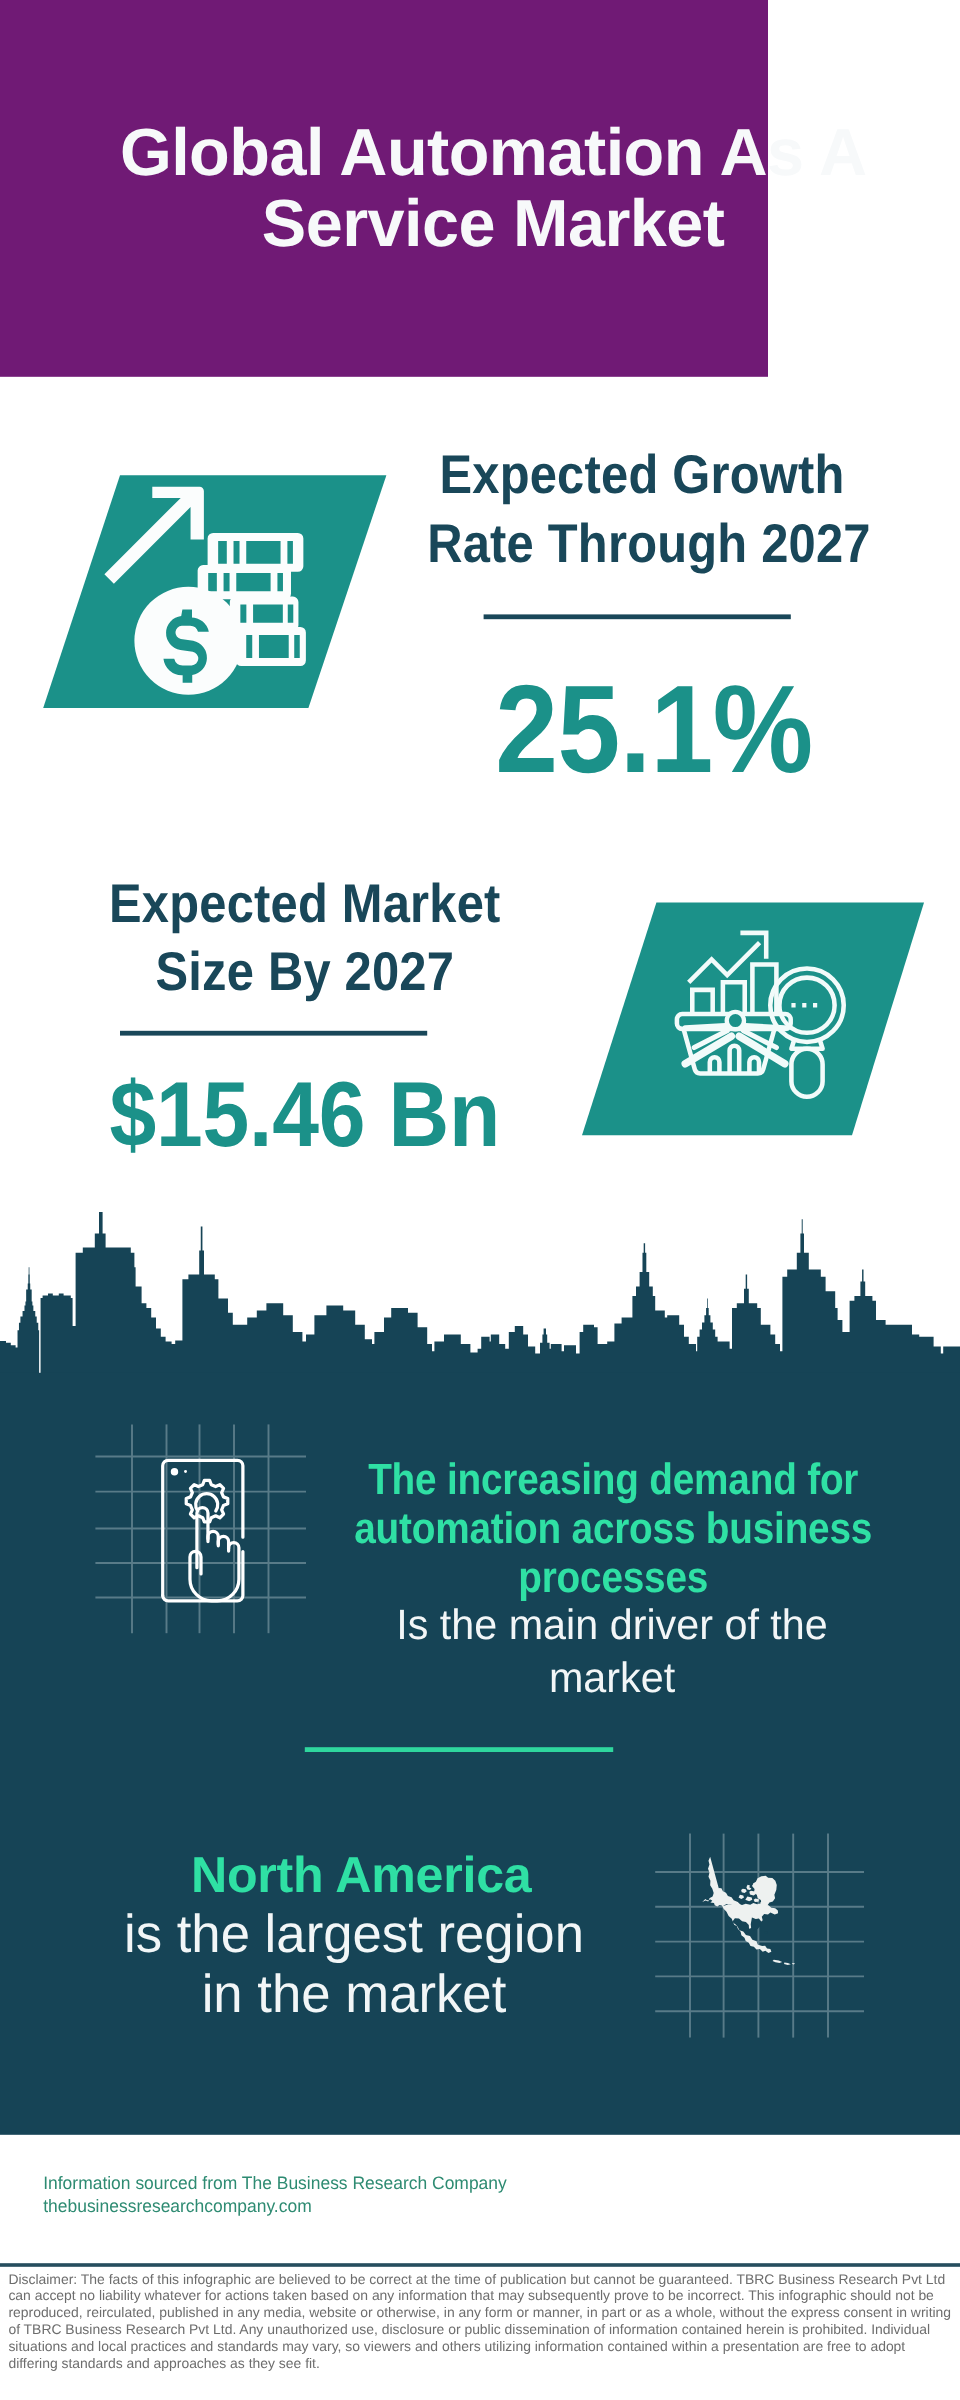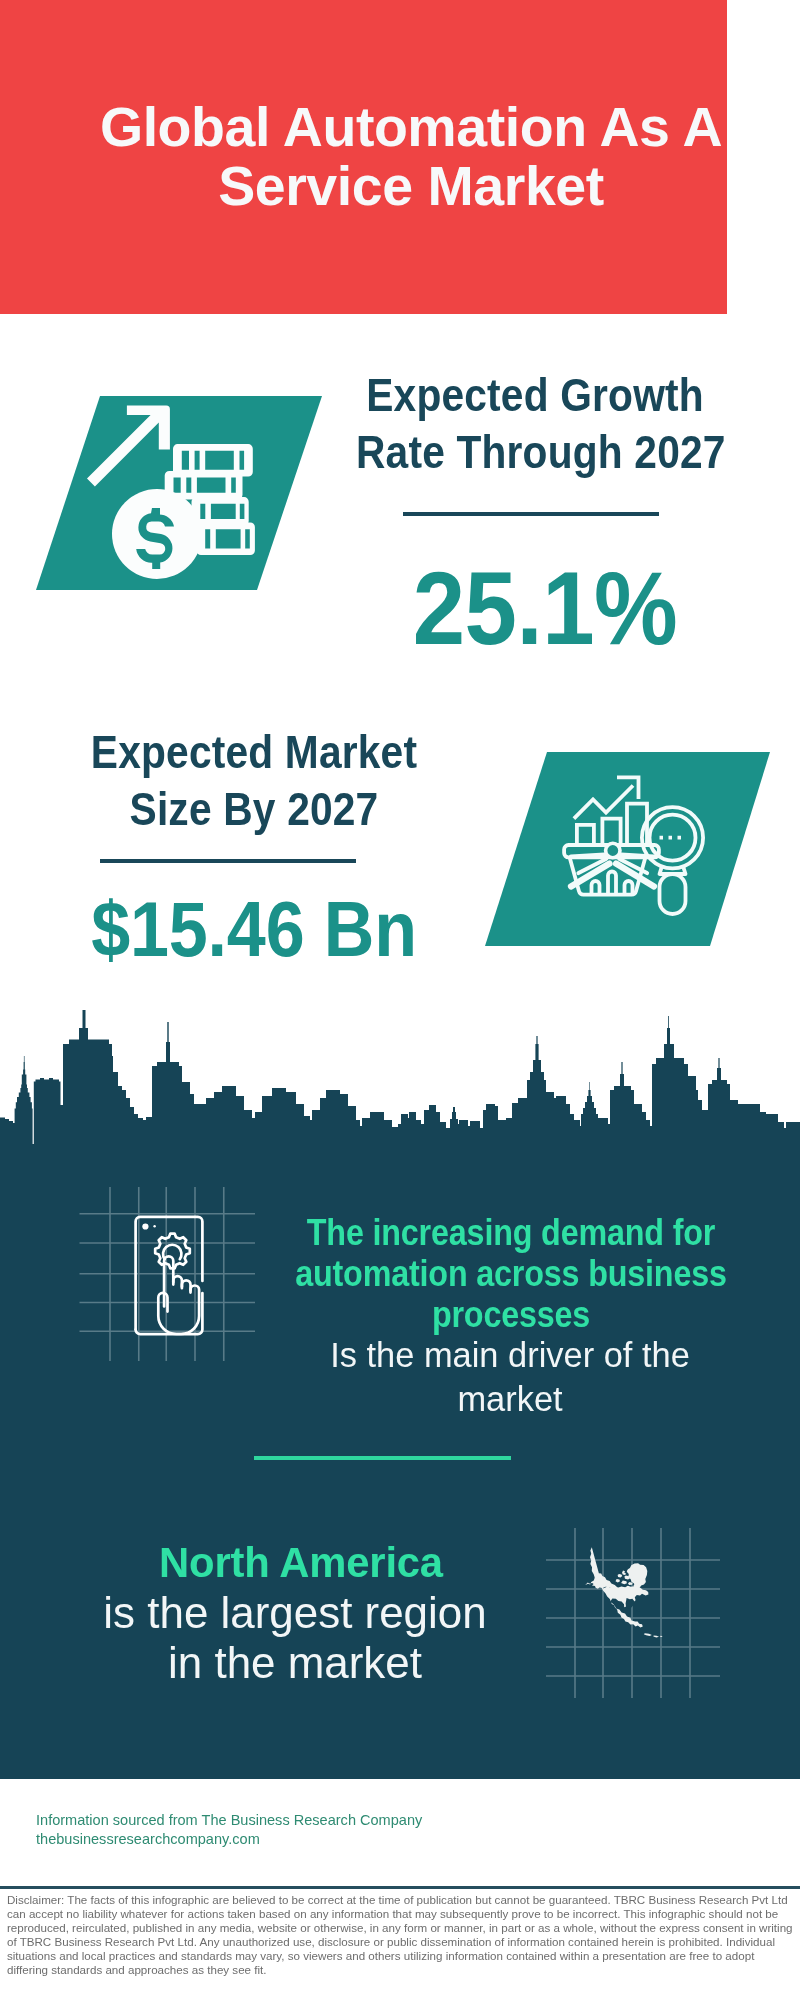--- a/index.html
+++ b/index.html
@@ -2,21 +2,21 @@
 <html><head>
 <meta charset="utf-8">
 <style>
   html,body{margin:0;padding:0;}
   body{width:800px;height:2000px;background:#ffffff;
        font-family:"Liberation Sans",sans-serif;overflow:hidden;
        -webkit-font-smoothing:antialiased;}
   .page{position:relative;width:800px;height:2000px;background:#fff;overflow:hidden;}
 
   
-  .hdr{position:absolute;left:0;top:0;width:727px;height:314px;background:#ef4444;}
+  .hdr{position:absolute;left:0;top:0;width:640px;height:314px;background:#701a75;}
   .hdr-title{position:absolute;left:11px;top:98px;width:800px;text-align:center;
              color:#f7f9fa;font-size:55.5px;font-weight:bold;line-height:59px;
              letter-spacing:-0.45px;}
 
   
   .hd2{position:absolute;color:#194759;font-weight:bold;font-size:45.5px;line-height:57px;
        text-align:center;letter-spacing:0.2px;white-space:nowrap;
        transform:scaleX(0.895);transform-origin:50% 50%;}
   .big{position:absolute;color:#1b9189;font-weight:bold;font-size:104px;line-height:100px;
        text-align:center;white-space:nowrap;letter-spacing:-0.5px;

